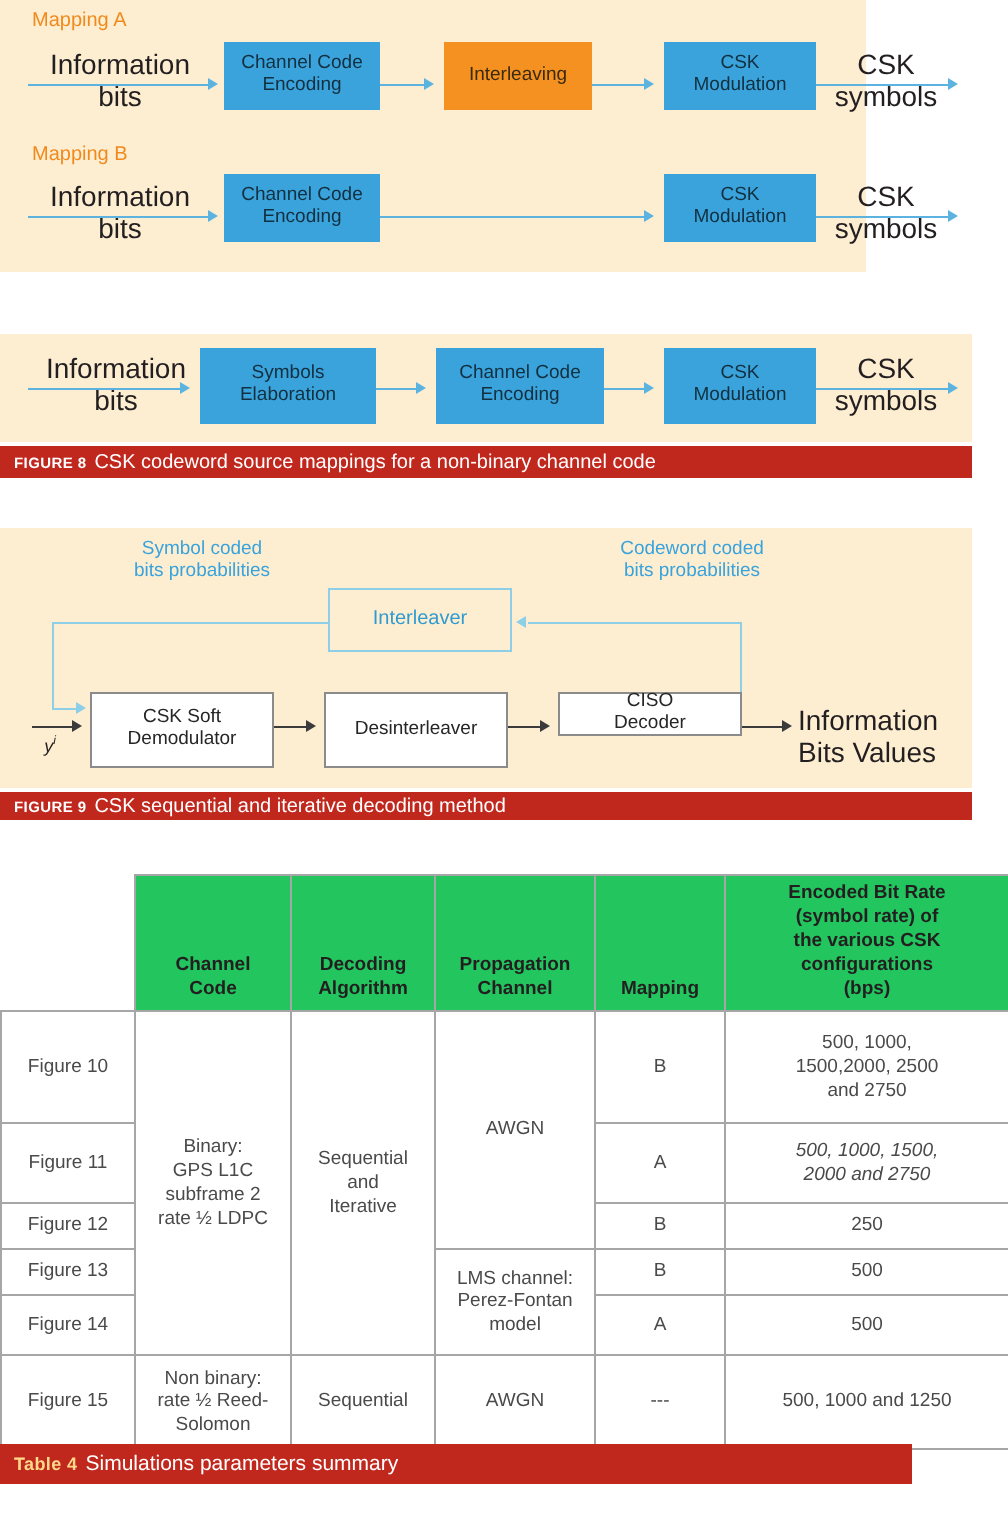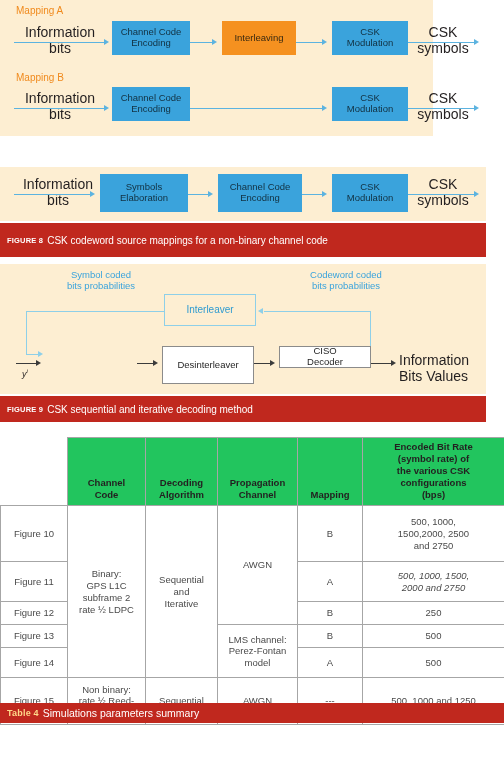--- a/index.html
+++ b/index.html
@@ -118,21 +118,21 @@
     <div class="ar blue-a" style="left:322px;top:23.5px;"></div>
 
     <div class="blk blue" style="left:332px;top:7px;width:76px;height:38px;white-space:pre-line;">CSK
 Modulation</div>
     <div class="lbl" style="left:412px;top:9px;width:62px;white-space:pre-line;">CSK
 symbols</div>
     <div class="hl blue-l" style="left:408px;top:27px;width:68px;"></div>
     <div class="ar blue-a" style="left:474px;top:23.5px;"></div>
   </div>
 
-  <div class="cap" style="top:223px;width:486px;height:34px;">
+  <div class="cap" style="top:223px;width:486px;height:16px;">
     <span class="num">FIGURE 8</span>
     <span class="txt">CSK codeword source mappings for a non-binary channel code</span>
   </div>
 
   <div class="panel" style="top:264px;width:486px;height:130px;">
 
     <div class="lbl cyan" style="left:36px;top:6px;width:130px;white-space:pre-line;">Symbol coded
 bits probabilities</div>
     <div class="lbl cyan" style="left:276px;top:6px;width:140px;white-space:pre-line;">Codeword coded
 bits probabilities</div>
@@ -147,37 +147,39 @@
     <div class="vl cy-l" style="left:370px;top:47px;height:52px;"></div>
     <div class="hl cy-l" style="left:264px;top:47px;width:106px;"></div>
     <div class="ar dk-a-l" style="left:258px;top:43.5px;"></div>
 
     <div class="lbl ital" style="left:14px;top:104px;width:22px;color:#231f20;">
       <span>y</span><sup style="font-size:6px;">i</sup>
     </div>
     <div class="hl dk-l" style="left:16px;top:99px;width:22px;"></div>
     <div class="ar dk-a" style="left:36px;top:95.5px;"></div>
 
+    <div class="blk white" style="left:45px;top:82px;width:92px;height:38px;white-space:pre-line;">CSK Soft
+Demodulator</div>
     <div class="hl dk-l" style="left:137px;top:99px;width:18px;"></div>
     <div class="ar dk-a" style="left:153px;top:95.5px;"></div>
 
     <div class="blk white" style="left:162px;top:82px;width:92px;height:38px;">Desinterleaver</div>
     <div class="hl dk-l" style="left:254px;top:99px;width:18px;"></div>
     <div class="ar dk-a" style="left:270px;top:95.5px;"></div>
 
     <div class="blk white" style="left:279px;top:82px;width:92px;height:22px;white-space:pre-line;">CISO
 Decoder</div>
     <div class="hl dk-l" style="left:371px;top:99px;width:22px;"></div>
     <div class="ar dk-a" style="left:391px;top:95.5px;"></div>
 
     <div class="lbl" style="left:399px;top:88px;width:84px;text-align:left;white-space:pre-line;">Information
 Bits Values</div>
   </div>
 
-  <div class="cap" style="top:396px;width:486px;height:26px;">
+  <div class="cap" style="top:396px;width:486px;height:14px;">
     <span class="num">FIGURE 9</span>
     <span class="txt">CSK sequential and iterative decoding method</span>
   </div>
 
   <table class="sim">
     <colgroup>
       <col style="width:67px">
         <col style="width:78px">
         <col style="width:72px">
       <col style="width:80px">
@@ -247,18 +249,18 @@
 rate ½ Reed-
 Solomon</td>
         <td>Sequential</td>
         <td>AWGN</td>
         <td>---</td>
         <td style="white-space:pre-line;">500, 1000 and 1250</td>
       </tr>
     </tbody>
   </table>
 
-  <div class="cap tbl" style="top:703px;width:504px;height:20px;">
+  <div class="cap tbl" style="top:722px;width:456px;height:20px;">
     <span class="num">Table 4</span>
     <span class="txt">Simulations parameters summary</span>
   </div>
 
 </div>
 
 </body></html>

